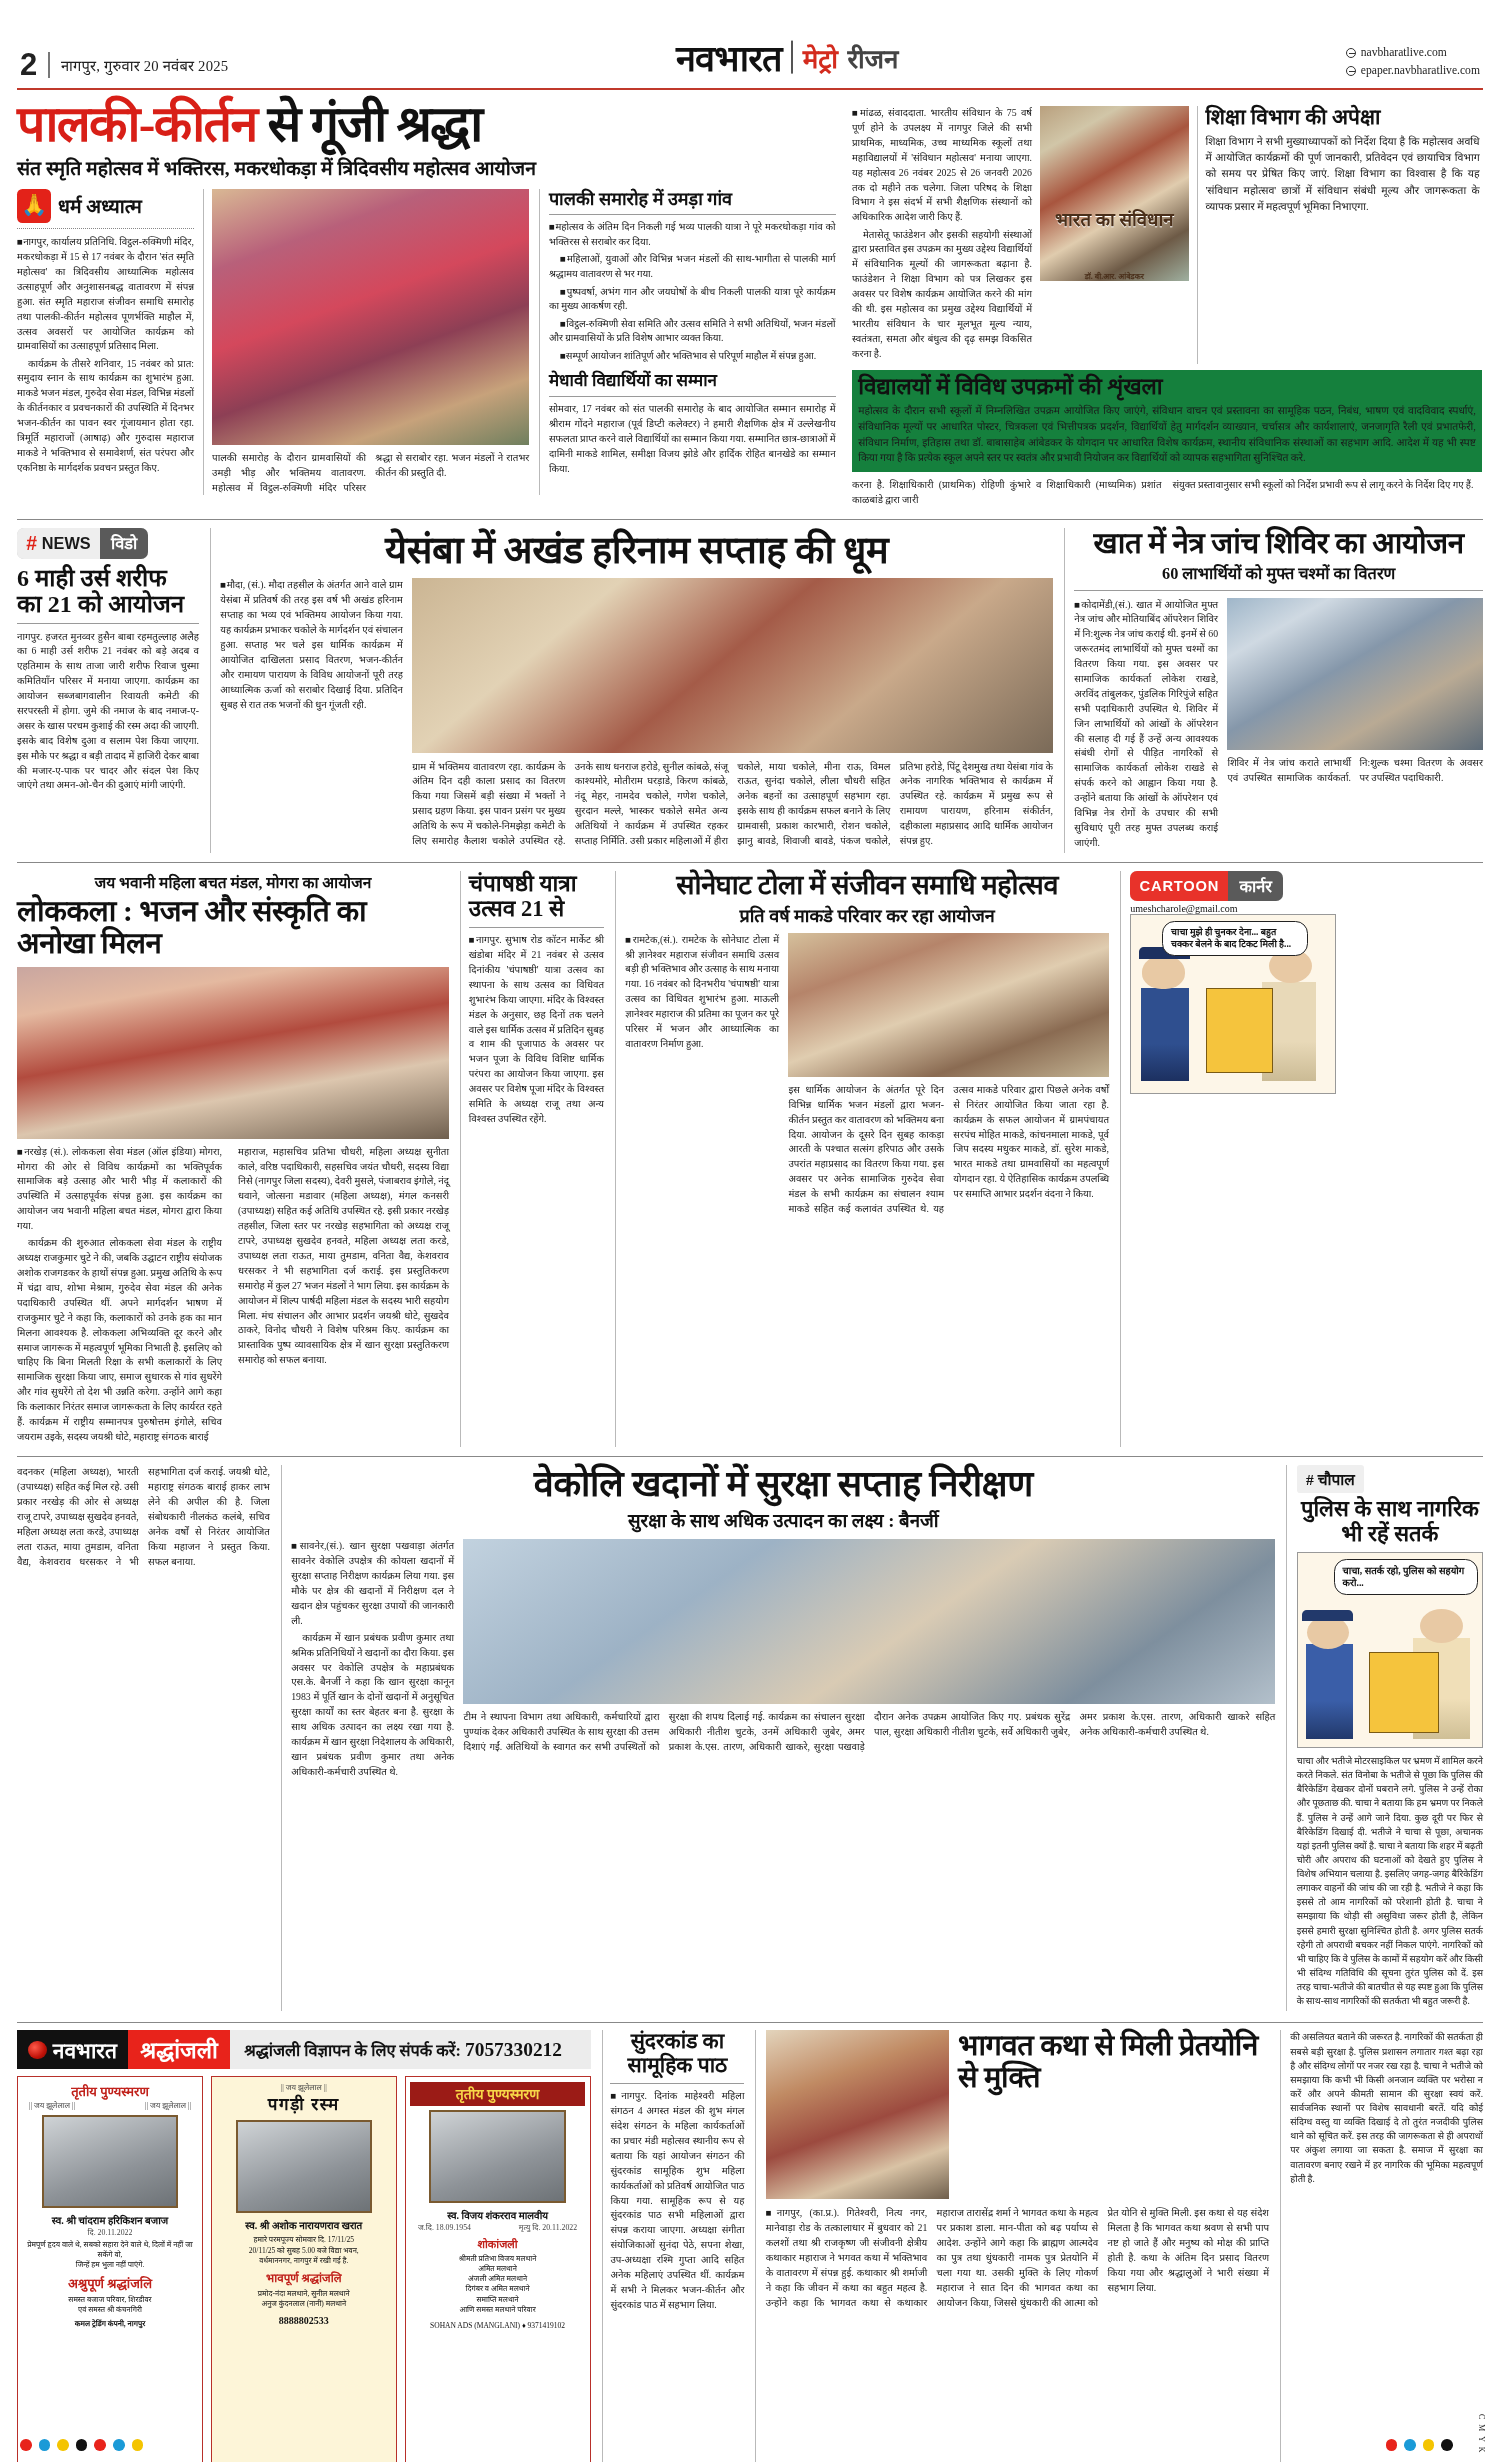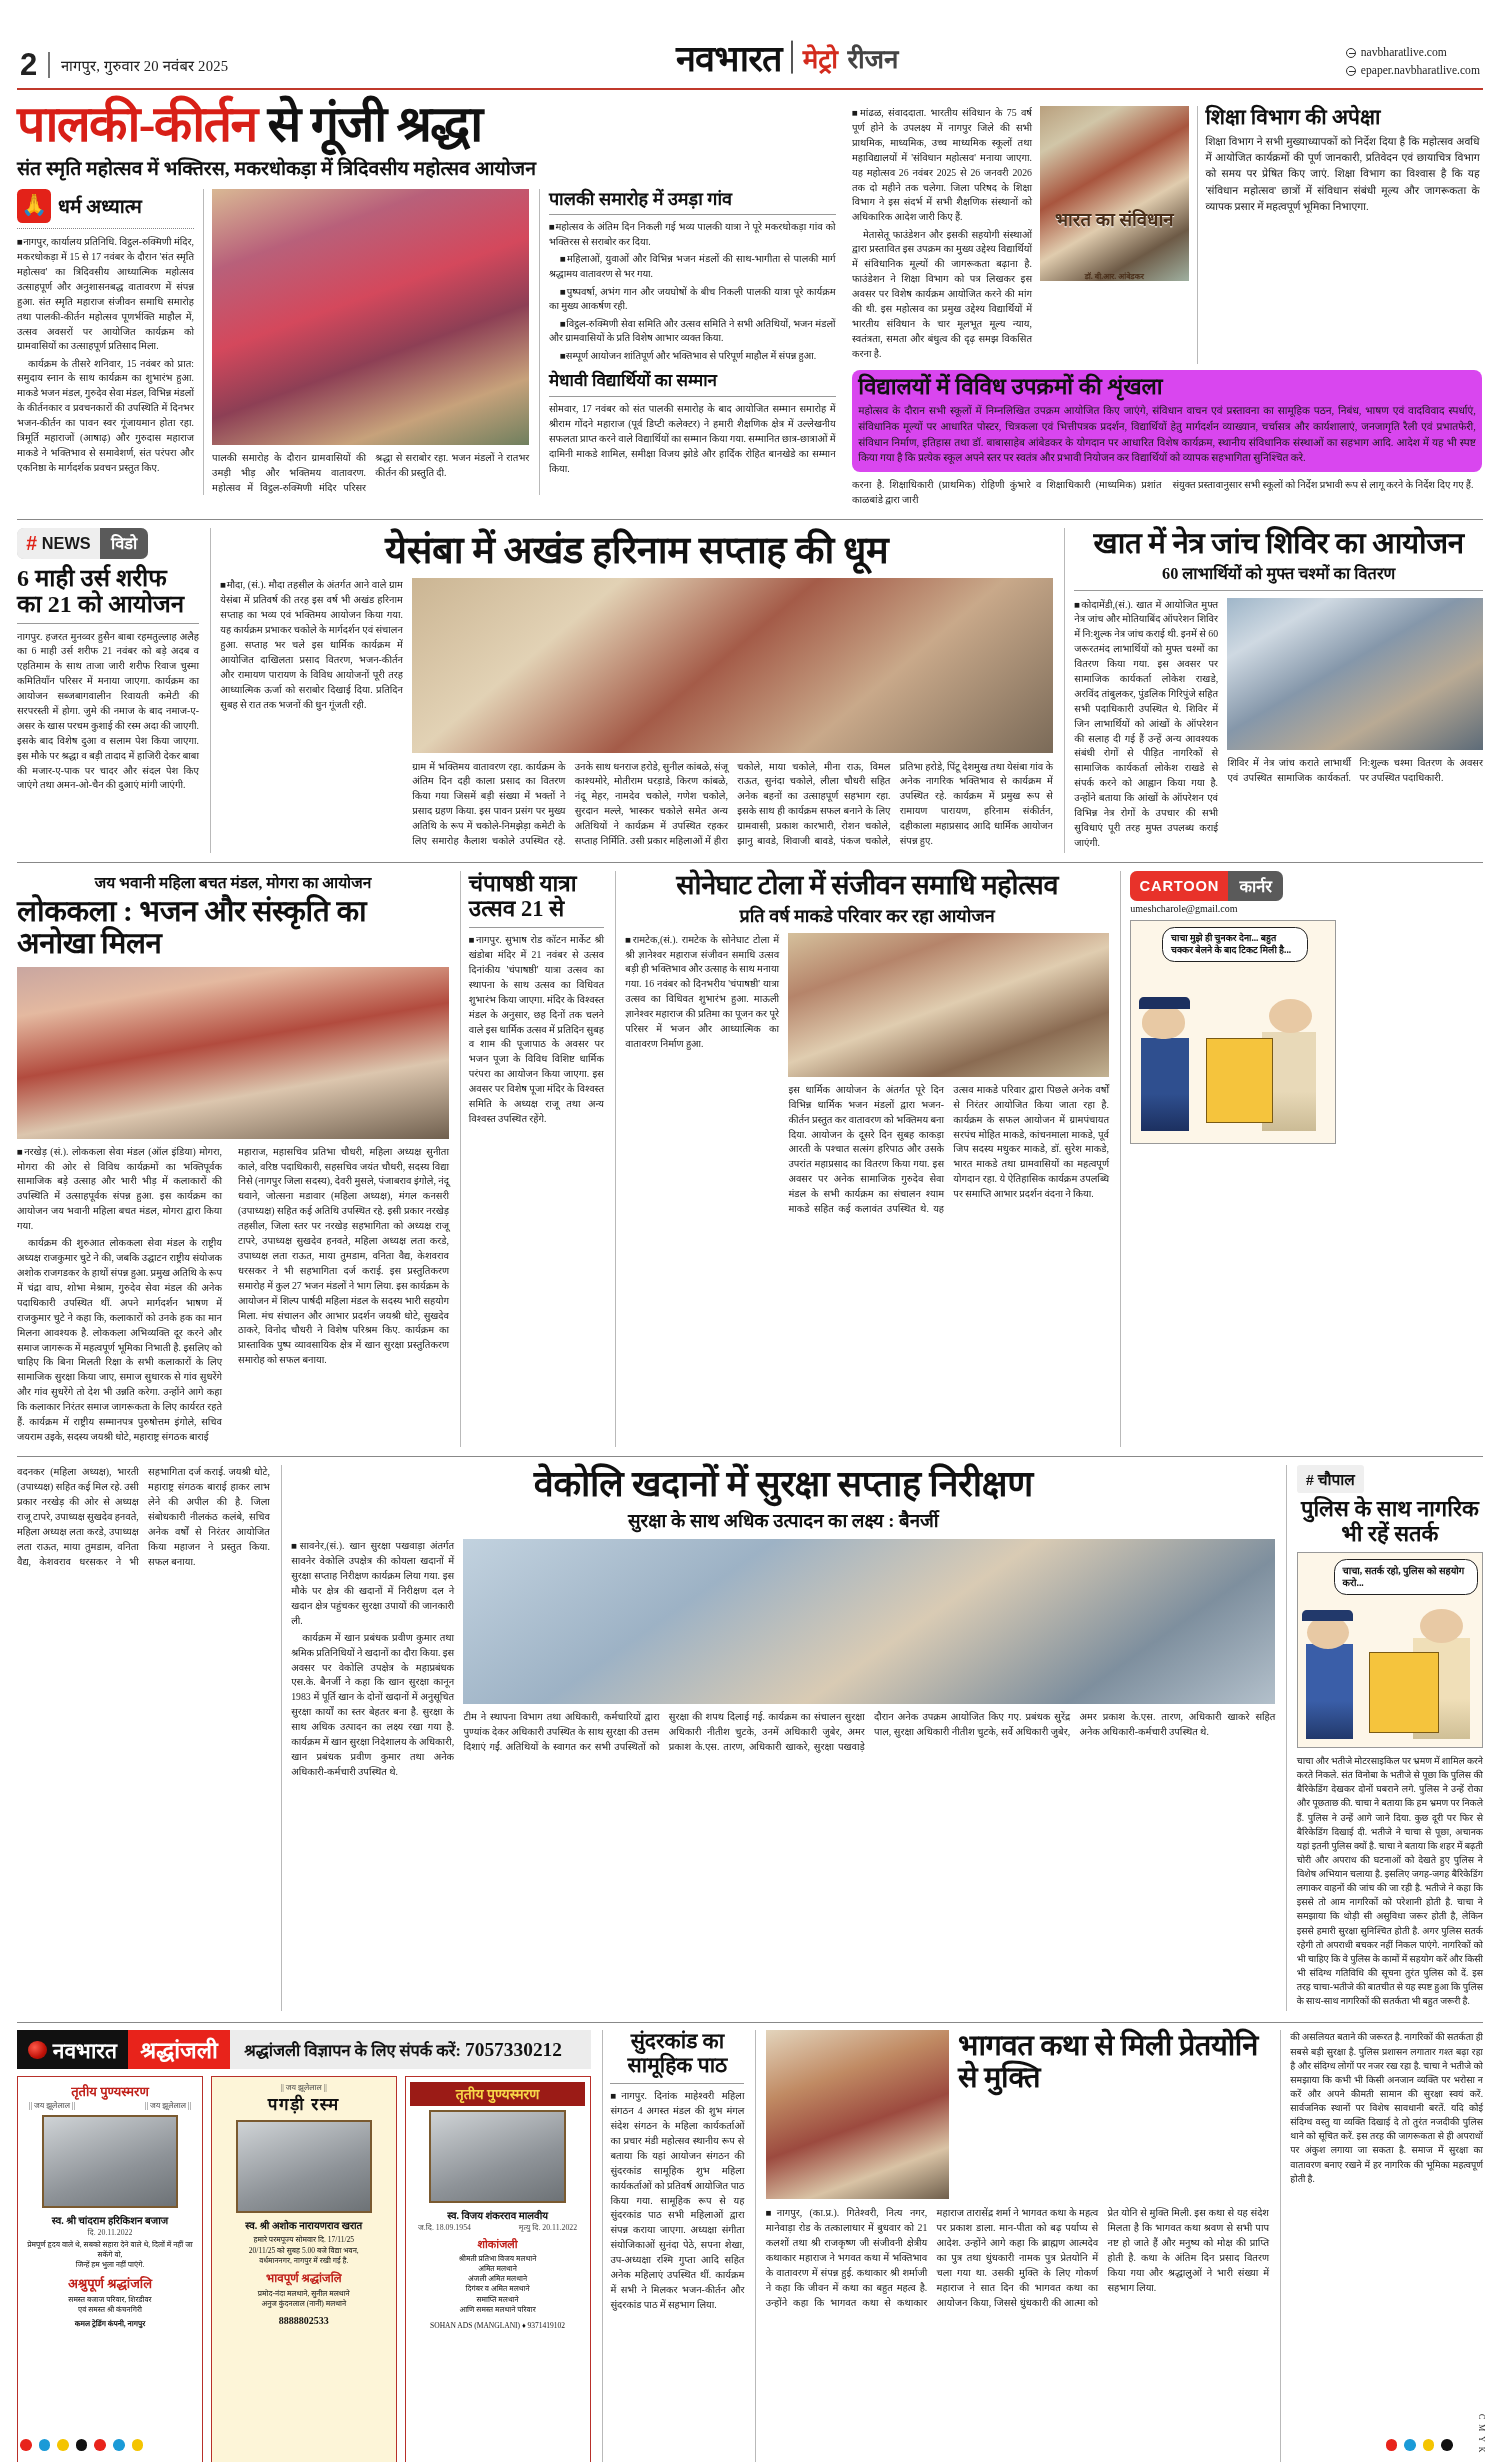--- a/index.html
+++ b/index.html
@@ -62,21 +62,21 @@
   .photo.p7 { background: linear-gradient(145deg,#c2d2df 0%,#9db2c5 30%,#d9cbb4 55%,#7e8f9e 80%,#b3c0cb 100%); }
   .photo.p8 { background: linear-gradient(160deg,#e3d4bc 0%,#c08a63 30%,#9c4a3f 55%,#d9c3a5 78%,#6f5f4c 100%); }
 
   
   .box-rounded { border: 1.6px solid #555; border-radius: 11px; padding: 7.8px 11px 9.3px; }
   .hl-xl { font-size: 33px; font-weight: bold; line-height: 1.08; letter-spacing: -0.4px; }
   .hl-lg { font-size: 26px; font-weight: bold; line-height: 1.1; }
   .hl-md { font-size: 21px; font-weight: bold; line-height: 1.12; }
   .hl-sm { font-size: 16.3px; font-weight: bold; line-height: 1.15; }
 
-  .sub-bar { background:#d946ef; padding:3.9px 6.2px;border-radius:8px; }
+  .sub-bar { background:#15803d; padding:3.9px 6.2px; }
 
   
   .tagpill { display:inline-flex; align-items:stretch; border-radius:7px; overflow:hidden; box-shadow:0 0 0 0.8px #ccc inset;}
   .tagpill .a { background:#eeeeee; padding:3.9px 9.3px; display:flex; align-items:center; gap:4.7px; font-family:"Liberation Sans",sans-serif; font-weight:bold; font-size:16.3px; color:#1a1a1a;}
   .tagpill .hash { color:#e02318; font-size:19.4px; font-weight:bold; }
   .tagpill .b { background:#5a5a5a; color:#fff; padding:3.9px 11px; font-weight:bold; font-size:16.3px; display:flex; align-items:center; }
 
   .tagpill.red .a { background:#e8322a; color:#fff; font-size:14.7px; letter-spacing:0.8px;}
   .tagpill.red .b { background:#5a5a5a; }
 
@@ -350,21 +350,21 @@
       </div>
     </div>
 
     <div style="width:216px;" class="colrule">
       <div style="padding-left:9.3px;">
         <div class="tagpill red">
           <div class="a">CARTOON</div>
           <div class="b">कार्नर</div>
         </div>
         <div style="font-size:10px; margin-top:2.3px;">umeshcharole@gmail.com</div>
-        <div class="cartoon-box" style="height:224px; margin-top:6px;">
+        <div class="cartoon-box" style="height:180px; margin-top:0;">
           <div style="position:absolute; left:9.3px; bottom:12.4px; width:48px; height:93px; background:linear-gradient(#2f4f8f 60%,#1c3060);"></div>
           <div style="position:absolute; left:11px; bottom:104px; width:43px; height:34px; background:#e8c9a4; border-radius:50% 50% 45% 45%;"></div>
           <div style="position:absolute; left:7.8px; bottom:134px; width:51px; height:12.4px; background:#1c3060; border-radius:4.7px 4.7px 0 0;"></div>
           <div style="position:absolute; right:18.6px; bottom:12.4px; width:54px; height:99px; background:linear-gradient(#e8d9b8 60%,#cbbb95);"></div>
           <div style="position:absolute; right:23px; bottom:110px; width:43px; height:34px; background:#e8c9a4; border-radius:50%;"></div>
           <div style="position:absolute; left:75px; bottom:20px; width:67px; height:85px; background:#f5c43d; border:1.6px solid #7a5a14;"></div>
           <div class="speech" style="left:31px; top:6.2px; width:146px; font-size:9.3px;">चाचा मुझे ही चुनकर देना... बहुत चक्कर बेलने के बाद टिकट मिली है...</div>
         </div>
       </div>
     </div>

